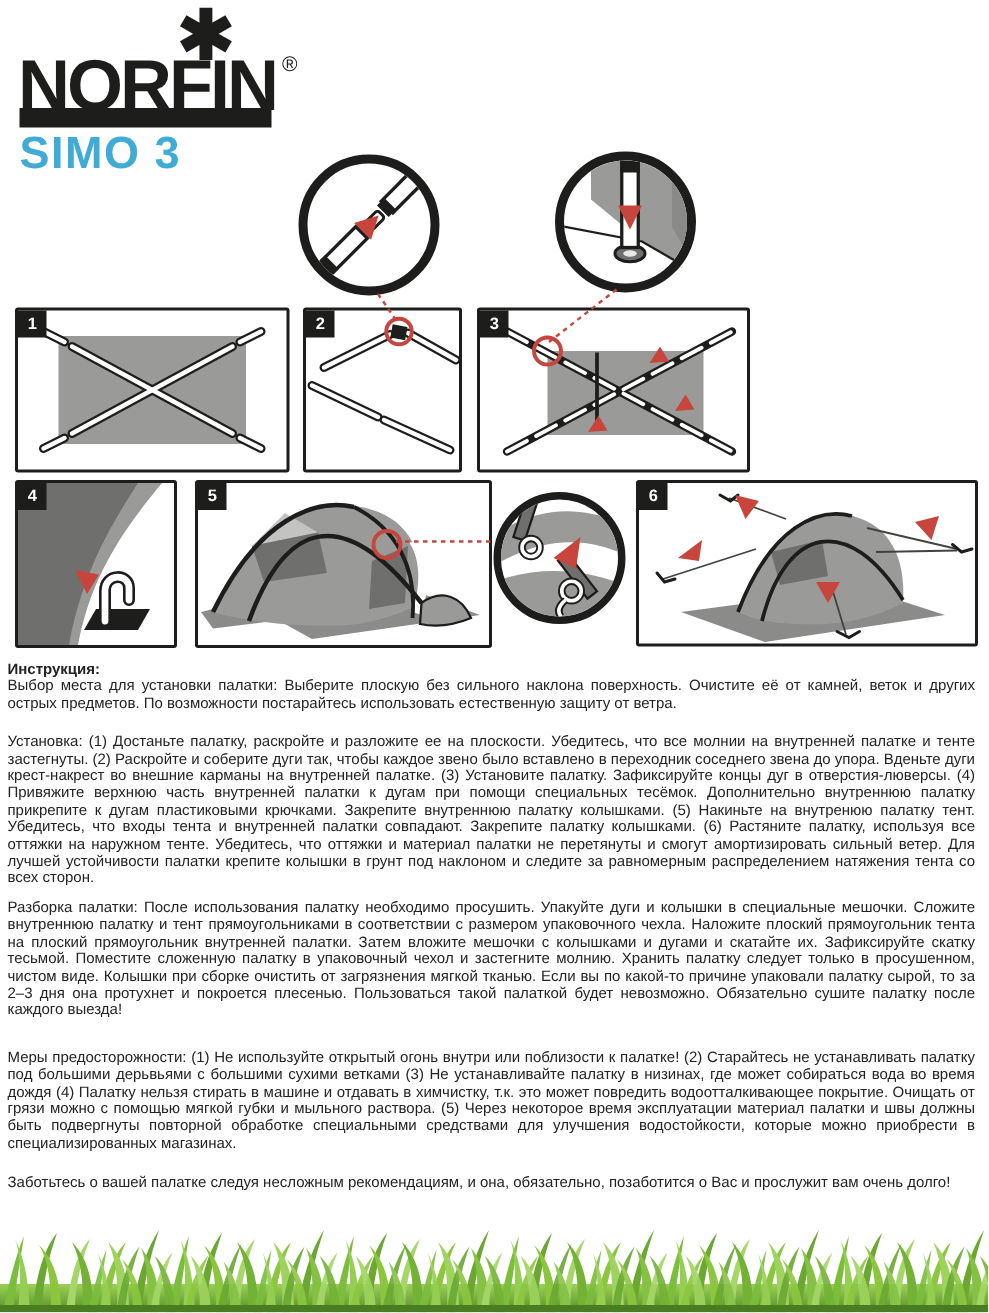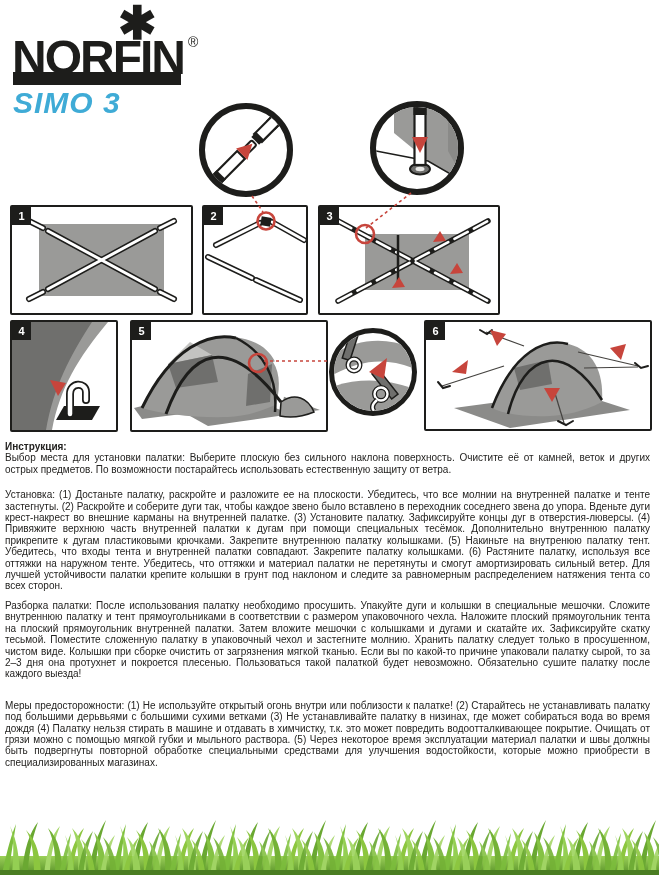--- a/index.html
+++ b/index.html
@@ -6,21 +6,21 @@
   #page{
     position:relative;width:659px;height:875px;background:#fff;overflow:hidden;
     font-family:"Liberation Sans",sans-serif;color:#242321;
   }
   
   .logo{position:absolute;left:12px;top:4px;width:210px;height:112px;}
   .logo .snowflake{position:absolute;left:106px;top:-4px;font-size:46px;font-weight:bold;color:#1d1d1b;line-height:1;}
   .logo .word{position:absolute;left:0;top:30px;font-size:48px;font-weight:bold;letter-spacing:-2px;color:#1d1d1b;line-height:1;}
   .logo .rmark{position:absolute;left:176px;top:30px;font-size:14px;color:#1d1d1b;}
   .logo .bar{position:absolute;left:1px;top:68px;width:168px;height:13px;background:#1d1d1b;}
-  .logo .model{position:absolute;left:1px;top:84px;font-size:30px;font-weight:bold;font-style:italic;color:#3fabd6;letter-spacing:1px;line-height:1;}
+  .logo .model{position:absolute;left:1px;top:84px;font-size:30px;font-weight:bold;color:#3fabd6;letter-spacing:1px;line-height:1;}
   
   .panel{position:absolute;border:2px solid #1d1d1b;border-radius:2px;background:#fff;box-sizing:border-box;}
   .badge{position:absolute;left:0;top:0;width:19px;height:18px;background:#1d1d1b;color:#fff;
          font-size:11px;font-weight:bold;display:flex;align-items:center;justify-content:center;z-index:3;}
   .detail-circle{position:absolute;z-index:2;}
   #connectors{position:absolute;left:0;top:0;z-index:5;pointer-events:none;}
   .panel svg{display:block;}
   
   .textblock{position:absolute;left:5px;right:9px;top:441px;font-size:10px;line-height:11.4px;text-align:justify;}
   .textblock p{margin:0;}
@@ -237,20 +237,21 @@
       <line x1="264" y1="361" x2="330" y2="361"></line>
     </g>
   </svg>
 
   <div class="textblock">
     <p class="title">Инструкция:</p>
     <p><b>Выбор места для установки палатки:</b> <span>Выберите плоскую без сильного наклона поверхность. Очистите её от камней, веток и других острых предметов. По возможности постарайтесь использовать естественную защиту от ветра.</span></p>
     <p class="p-setup"><b>Установка:</b> <span>(1) Достаньте палатку, раскройте и разложите ее на плоскости. Убедитесь, что все молнии на внутренней палатке и тенте застегнуты. (2) Раскройте и соберите дуги так, чтобы каждое звено было вставлено в переходник соседнего звена до упора. Вденьте дуги крест-накрест во внешние карманы на внутренней палатке. (3) Установите палатку. Зафиксируйте концы дуг в отверстия-люверсы. (4) Привяжите верхнюю часть внутренней палатки к дугам при помощи специальных тесёмок. Дополнительно внутреннюю палатку прикрепите к дугам пластиковыми крючками. Закрепите внутреннюю палатку колышками. (5) Накиньте на внутренюю палатку тент. Убедитесь, что входы тента и внутренней палатки совпадают. Закрепите палатку колышками. (6) Растяните палатку, используя все оттяжки на наружном тенте. Убедитесь, что оттяжки и материал палатки не перетянуты и смогут амортизировать сильный ветер. Для лучшей устойчивости палатки крепите колышки в грунт под наклоном и следите за равномерным распределением натяжения тента со всех сторон.</span></p>
     <p class="p-teardown"><b>Разборка палатки:</b> <span>После использования палатку необходимо просушить. Упакуйте дуги и колышки в специальные мешочки. Сложите внутреннюю палатку и тент прямоугольниками в соответствии с размером упаковочного чехла. Наложите плоский прямоугольник тента на плоский прямоугольник внутренней палатки. Затем вложите мешочки с колышками и дугами и скатайте их. Зафиксируйте скатку тесьмой. Поместите сложенную палатку в упаковочный чехол и застегните молнию. Хранить палатку следует только в просушенном, чистом виде. Колышки при сборке очистить от загрязнения мягкой тканью. Если вы по какой-то причине упаковали палатку сырой, то за 2–3 дня она протухнет и покроется плесенью. Пользоваться такой палаткой будет невозможно. Обязательно сушите палатку после каждого выезда!</span></p>
     <p class="p-precautions"><b>Меры предосторожности:</b> <span>(1) Не используйте открытый огонь внутри или поблизости к палатке! (2) Старайтесь не устанавливать палатку под большими дерьвьями с большими сухими ветками (3) Не устанавливайте палатку в низинах, где может собираться вода во время дождя (4) Палатку нельзя стирать в машине и отдавать в химчистку, т.к. это может повредить водоотталкивающее покрытие. Очищать от грязи можно с помощью мягкой губки и мыльного раствора. (5) Через некоторое время эксплуатации материал палатки и швы должны быть подвергнуты повторной обработке специальными средствами для улучшения водостойкости, которые можно приобрести в специализированных магазинах.</span></p>
+    <p class="p-footer">Заботьтесь о вашей палатке следуя несложным рекомендациям, и она, обязательно, позаботится о Вас и прослужит вам очень долго!</p>
   </div>
 
   <svg class="grass" viewBox="0 0 659 57" preserveAspectRatio="none">
     <defs>
       <linearGradient id="gGrad" x1="0" y1="0" x2="0" y2="1">
         <stop offset="0" stop-color="#9bd058"></stop>
         <stop offset="1" stop-color="#568f27"></stop>
       </linearGradient>
       <g id="tuft">
         <path d="M2,56 C6,38 10,20 16,6 C13,26 10,42 9,56 Z" fill="#7cbd3c"></path>

